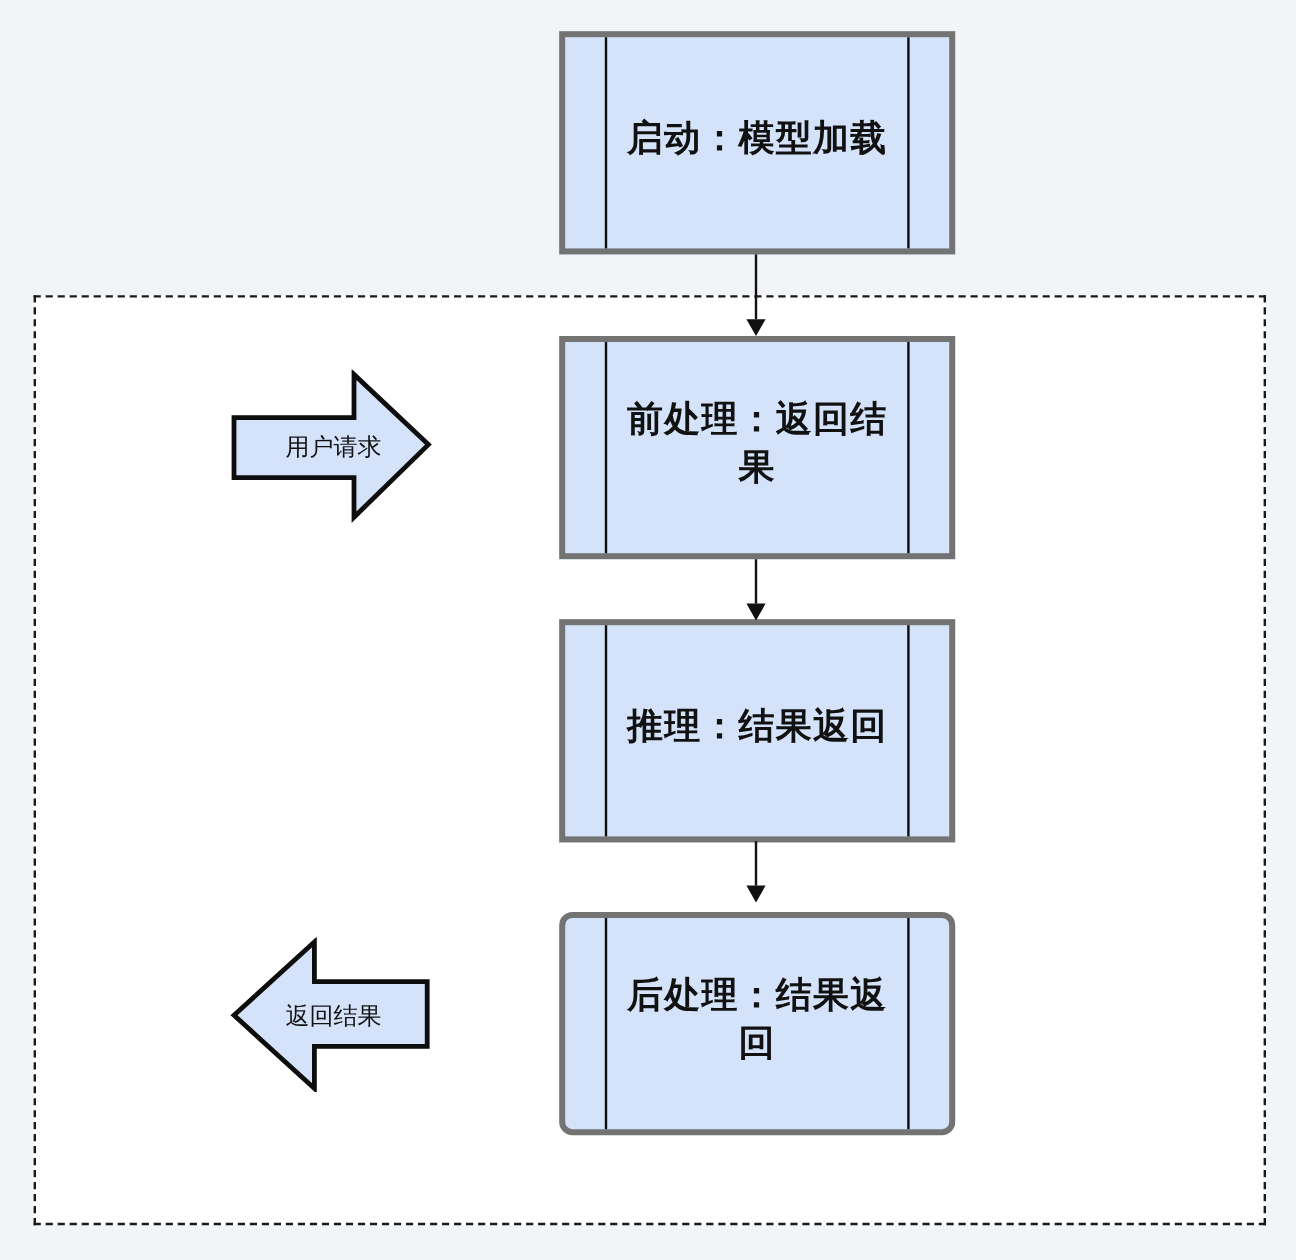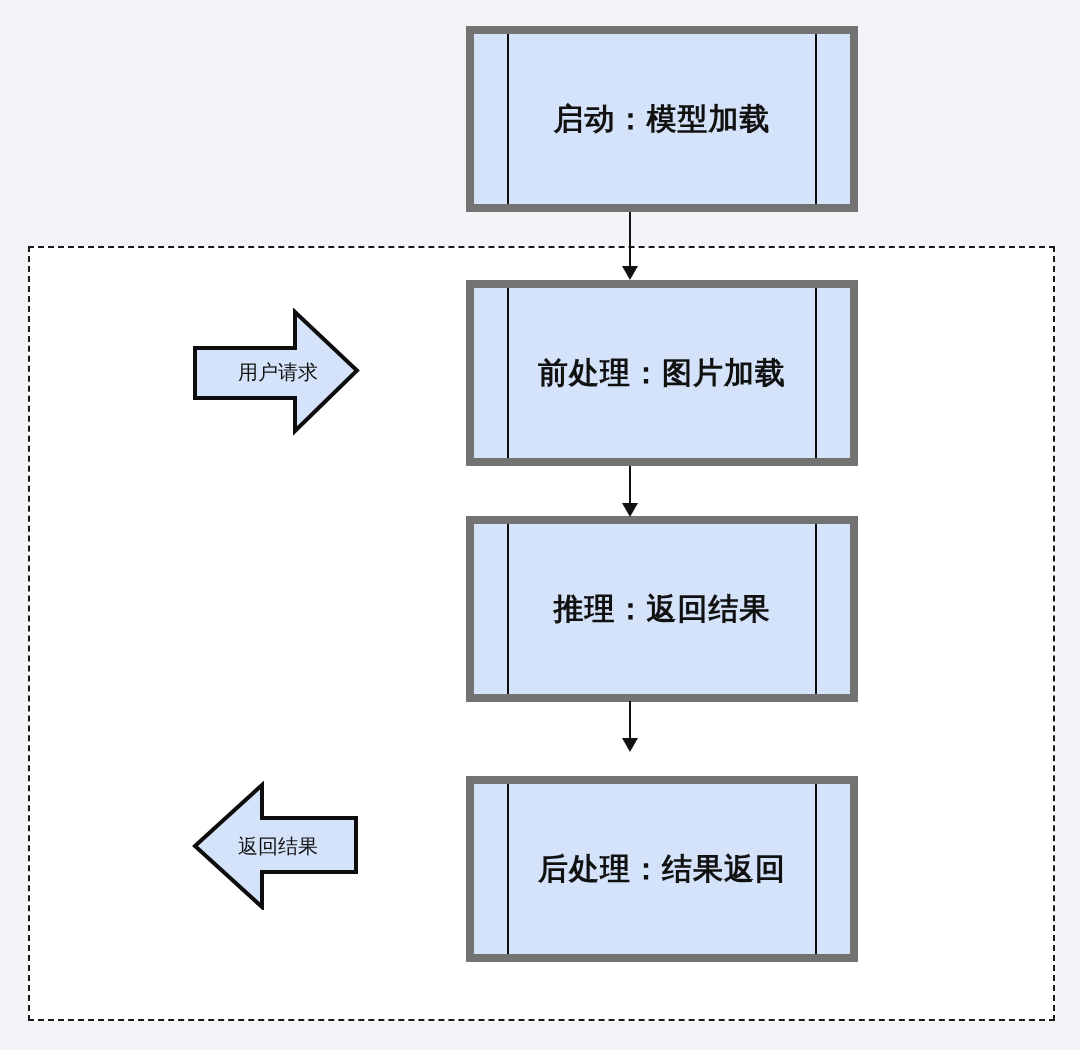--- a/index.html
+++ b/index.html
@@ -20,28 +20,29 @@
     left: 28px; top: 246px;
     width: 1027px; height: 775px;
     box-sizing: border-box;
     background: #ffffff;
     border: 2px dashed #1a1a1a;
     z-index: 1;
   }
   
   .node {
     position: absolute;
-    width: 392px; height: 186px;
+    width: 330px; height: 186px;
     box-sizing: border-box;
     background: #d4e3fa;
-    border: 8px solid #737373;
+    border: 5px solid #737373;
     z-index: 3;
     display: flex;
     align-items: center;
     justify-content: center;
+    font-family: Liberation Mono, monospace;
   }
   .strip {
     position: absolute;
     top: 0; bottom: 0;
     width: 33px;
   }
   .strip.left  { left: 0;  border-right: 2px solid #0d0d0d; }
   .strip.right { right: 0; border-left: 2px solid #0d0d0d; }
   .node-label {
     text-align: center;
@@ -102,39 +103,39 @@
     </div>
   </div>
 
   <div class="connector-line" style="left:629px; top:212px; height:54px;"></div>
   <div class="connector-head" style="left:622px; top:266px;"></div>
 
   <div class="node" style="left:466px; top:280px;">
     <div class="strip left"></div>
     <div class="strip right"></div>
     <div class="node-label">
-      <div>前处理：图片加载</div>
+      <div>前处理：返回结果</div>
     </div>
   </div>
 
   <div class="connector-line" style="left:629px; top:466px; height:37px;"></div>
   <div class="connector-head" style="left:622px; top:503px;"></div>
 
   <div class="node" style="left:466px; top:516px;">
     <div class="strip left"></div>
     <div class="strip right"></div>
     <div class="node-label">
-      <div>推理：返回结果</div>
+      <div>推理：结果返回</div>
     </div>
   </div>
 
   <div class="connector-line" style="left:629px; top:701px; height:37px;"></div>
   <div class="connector-head" style="left:622px; top:738px;"></div>
 
-  <div class="node" style="left:466px; top:776px;">
+  <div class="node" style="left:466px; top:760px;border-radius:11px;">
     <div class="strip left"></div>
     <div class="strip right"></div>
     <div class="node-label">
       <div>后处理：结果返回</div>
     </div>
   </div>
 
   <svg class="block-arrow" style="left:191px; top:308px;" width="170" height="129" viewBox="0 0 170 129">
     <polygon points="4,40 104,40 104,4 166,62.5 104,123 104,90 4,90"></polygon>
     <text x="87" y="64">用户请求</text>

